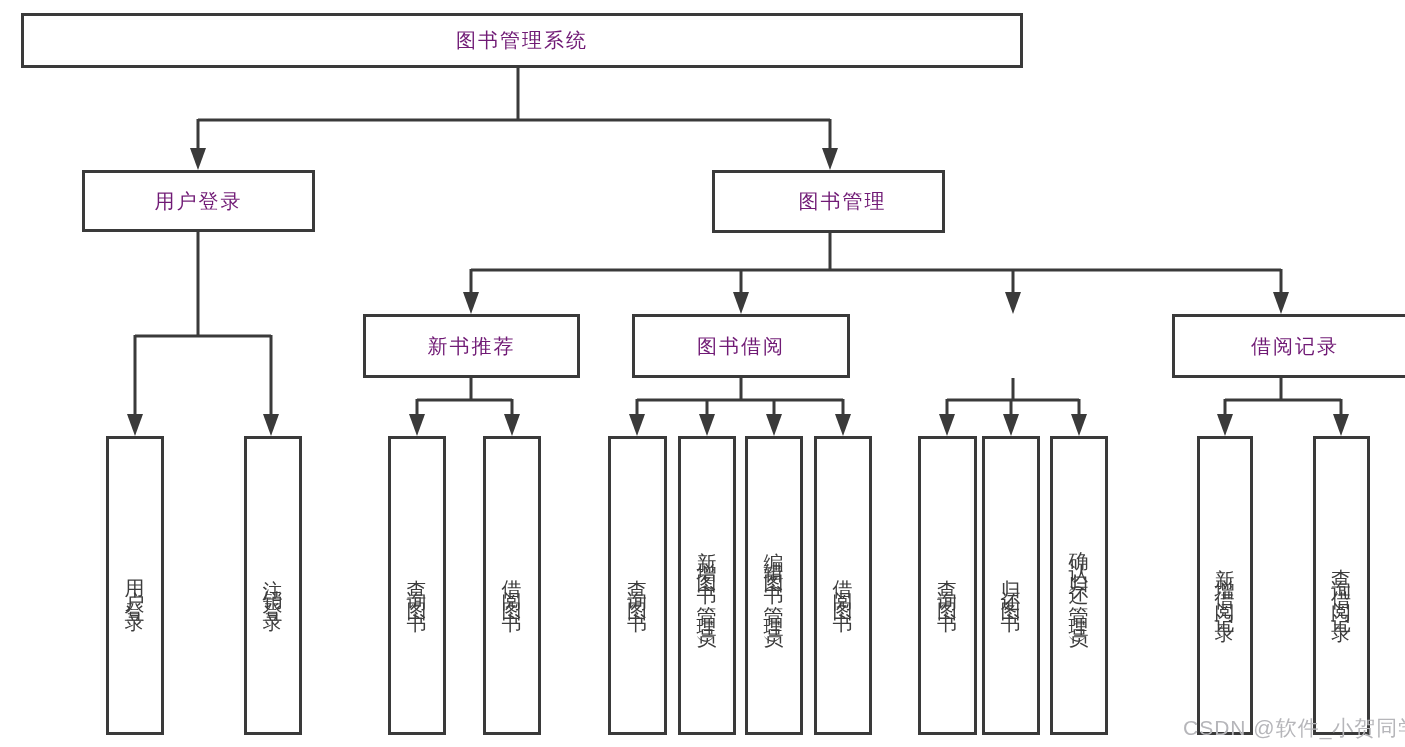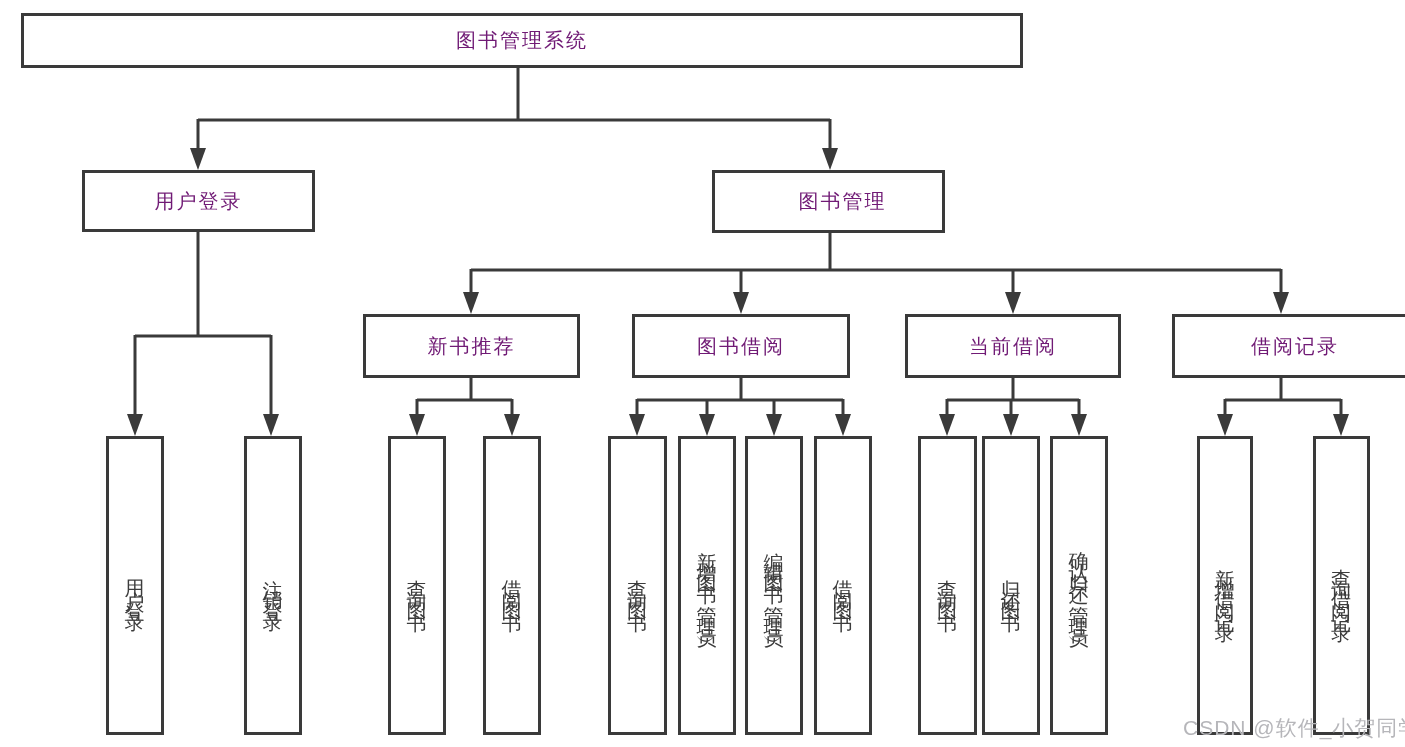--- a/index.html
+++ b/index.html
@@ -101,23 +101,20 @@
   <div class="node" style="left:712px;top:170px;width:233px;height:63px;padding-left:28px;">
     <span class="hlabel">图书管理</span>
   </div>
 
   <div class="node" style="left:363px;top:314px;width:217px;height:64px;font-family:Liberation Mono, monospace;">
     <span class="hlabel">新书推荐</span>
   </div>
   <div class="node" style="left:632px;top:314px;width:218px;height:64px;">
     <span class="hlabel">图书借阅</span>
   </div>
-  <div class="node" style="left:905px;top:314px;width:216px;height:64px;">
-    <span class="hlabel">当前借阅</span>
-  </div>
   <div class="node" style="left:1172px;top:314px;width:246px;height:64px;">
     <span class="hlabel">借阅记录</span>
   </div>
 
   <div class="node vnode" style="left:106px;top:436px;width:58px;height:299px;">
     <span class="vlabel">用户登录</span>
   </div>
   <div class="node vnode" style="left:244px;top:436px;width:58px;height:299px;">
     <span class="vlabel">注销登录</span>
   </div>

